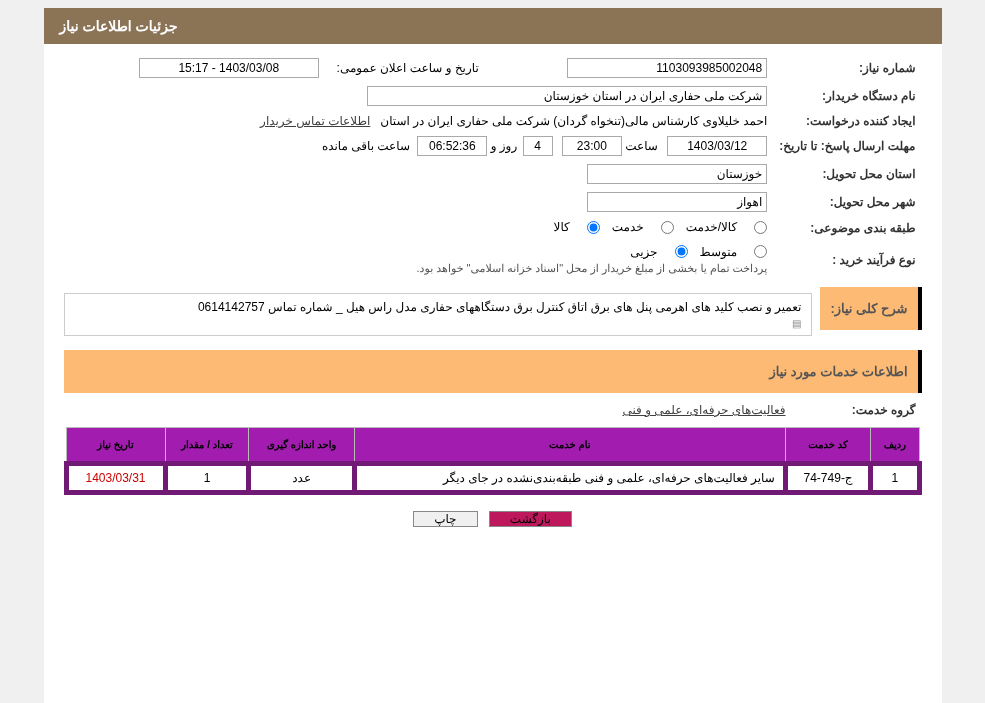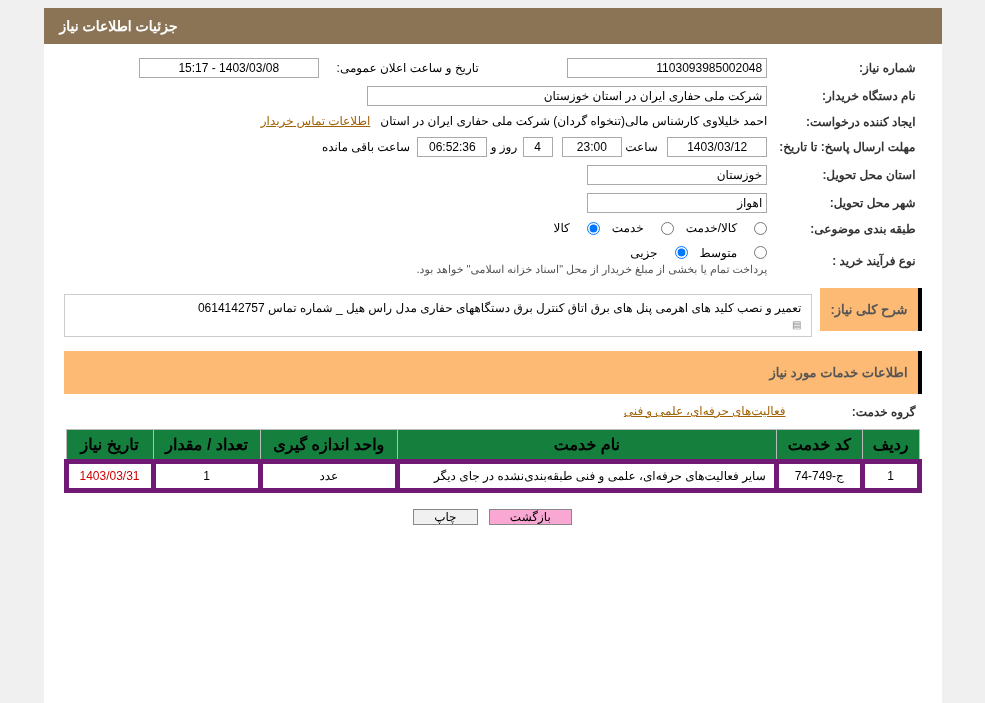--- a/index.html
+++ b/index.html
@@ -47,45 +47,44 @@
     .value-cell {
       text-align: right;
     }
     .input-box {
       border: 1px solid #aaa;
       background: #fff;
       padding: 2px 4px;
       display: inline-block;
     }
     .link-text {
-      color: #a16207;
+      color: #404040;
       text-decoration: underline;
       cursor: pointer;
-      font-family: Liberation Serif, serif;
     }
     .section-divider {
       background: #fdba74;
       color: #555;
       font-weight: bold;
       font-size: 13px;
       padding: 14px 10px;
       margin: 8px 0 6px 0;
       border-right: 4px solid #000000;
       text-align: right;
     }
     .services-table {
       width: 100%;
       border-collapse: collapse;
       margin: 6px 0;
     }
     .services-table th {
-      background: #15803d;
+      background: #a21caf;
       border: 1px solid #bbb;
-      padding: 5px 8px;
-      font-size: 16px;
+      padding: 11px 8px;
+      font-size: 10px;
       text-align: center;
     }
     .services-table td {
       border: 5px solid #701a75;
       padding: 5px 8px;
       font-size: 12px;
       text-align: center;
     }
     .services-table tr:nth-child(even) td {
       background: #f9f9f9;
@@ -110,21 +109,21 @@
       font-size: 12px;
       font-family: Tahoma, Arial, sans-serif;
       cursor: pointer;
       border: 1px solid #888;
       background: #f0f0f0;
     }
     .btn-print {
       background: #f0f0f0;
     }
     .btn-back {
-      background: #f9a8d4;
+      background: #be185d;
       text-align: center;
     }
     .bordered-section {
       border: 1px solid #ccc;
       padding: 6px 10px;
       margin: 6px 0;
       background: #fff;
     }
   </style>
 </head>

